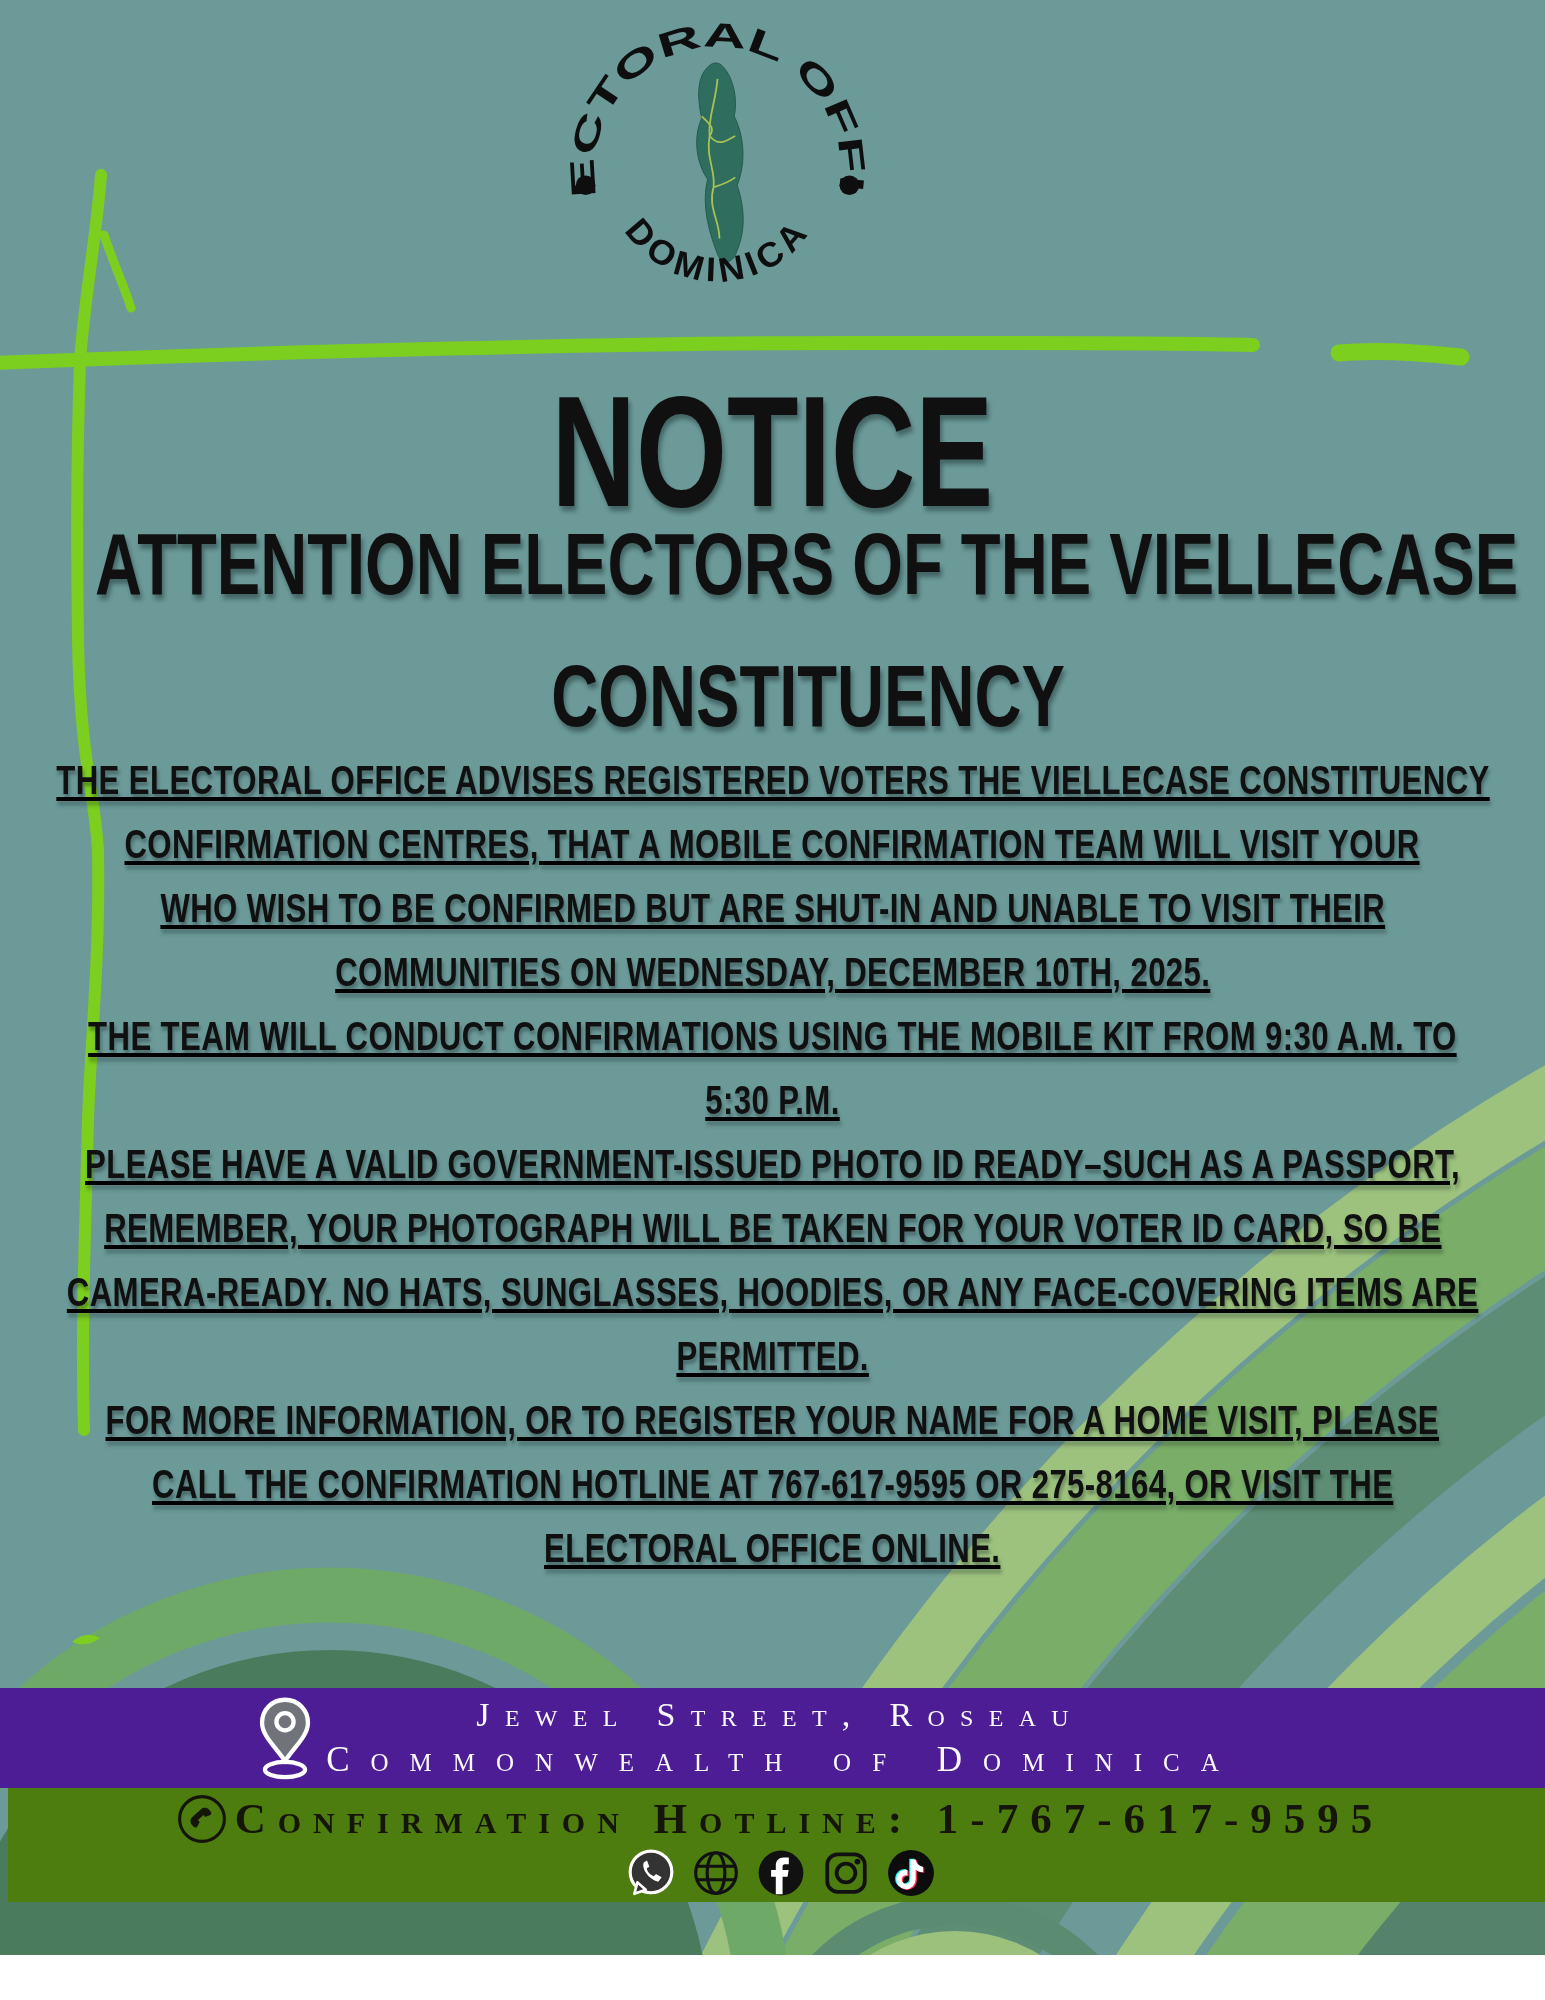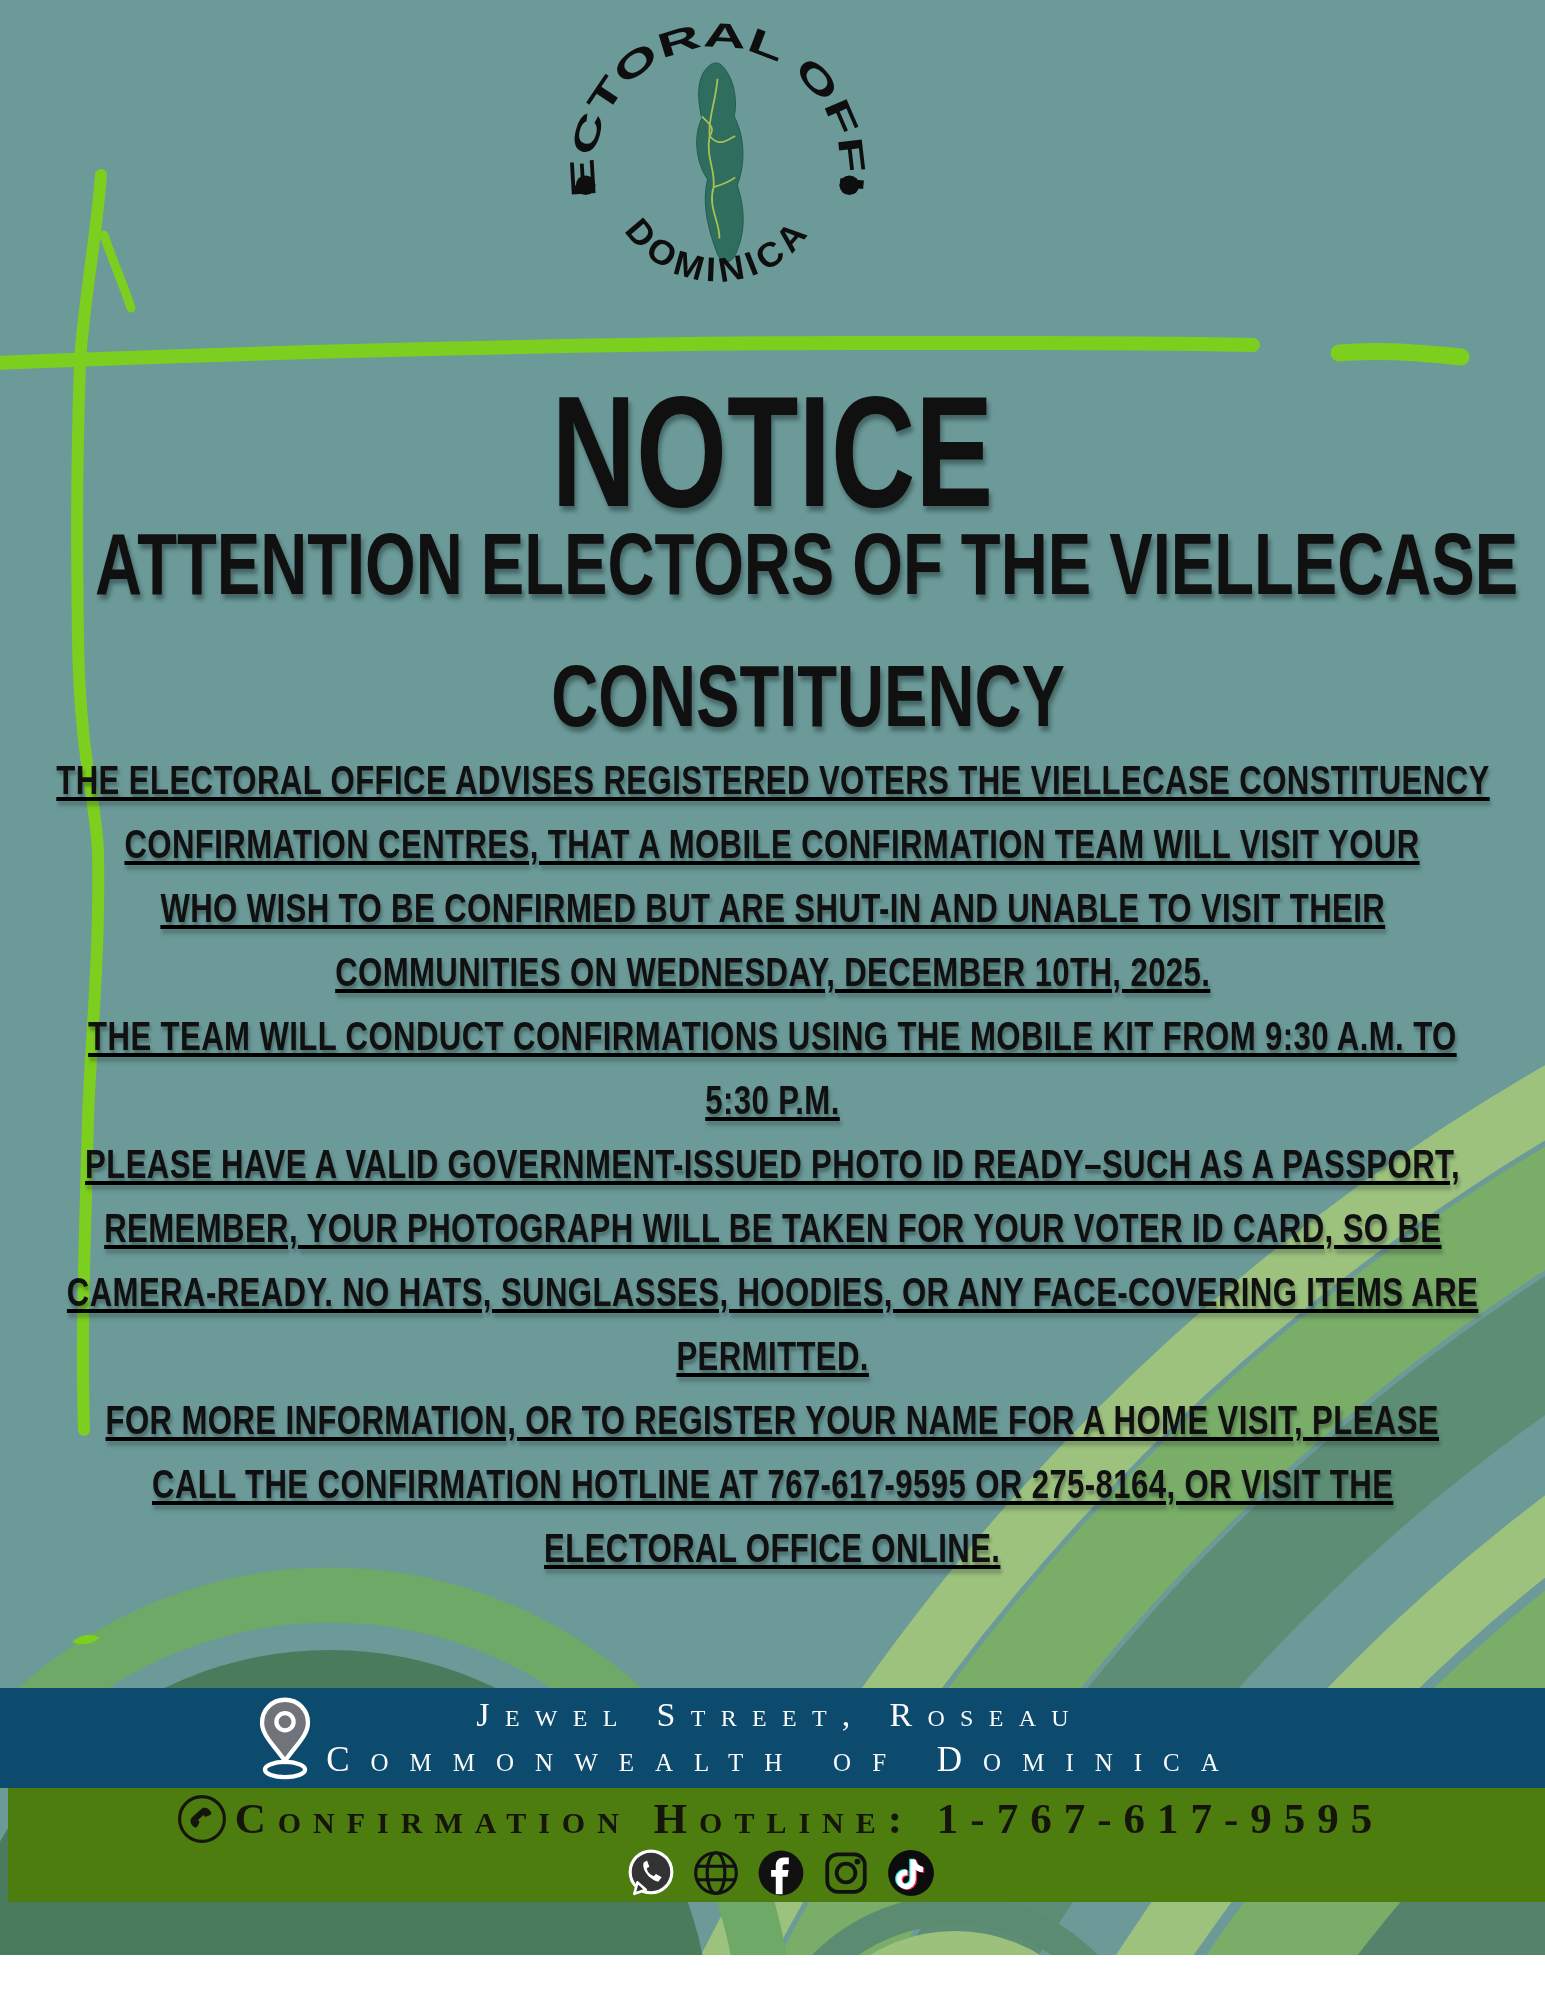--- a/index.html
+++ b/index.html
@@ -21,21 +21,21 @@
   .h-const{top:652px;padding-left:36px;}
   .h-const span{font-size:88px;transform:scaleX(.74);}
 
   
   .body-lines{position:absolute;top:748px;left:0;width:100%;}
   .bline{height:64px;display:flex;align-items:center;justify-content:center;text-decoration:underline;}
   .bline span{white-space:nowrap;font-size:41px;font-weight:700;letter-spacing:.5px;color:#101010;
               transform:scaleX(.76);text-shadow:2px 4px 4px rgba(12,24,24,.35);}
 
   
-  .bar-gray{position:absolute;top:1688px;left:0;width:100%;height:100px;background:#0c4a6e;}
+  .bar-gray{position:absolute;top:1688px;left:0;width:100%;height:100px;background:#4c1d95;}
   .pin-icon{position:absolute;left:252px;top:6px;height:88px;width:66px;}
   .addr{height:100%;display:flex;flex-direction:column;justify-content:center;align-items:center;
         color:#fafafa;font-family:"Liberation Serif",serif;font-variant:small-caps;}
   .addr-l1{font-size:34px;letter-spacing:.45em;line-height:44px;text-indent:.45em;}
   .addr-l2{font-size:35px;letter-spacing:.60em;line-height:46px;text-indent:.60em;}
 
   .bar-green{position:absolute;top:1788px;left:8px;width:100%;height:114px;background:#4d7c0f;}
   .hotline{display:flex;align-items:center;justify-content:center;gap:8px;margin-top:3px;
            color:#15150a;font-family:"Liberation Serif",serif;font-variant:small-caps;
            font-weight:700;font-size:43px;letter-spacing:12px;line-height:56px;}

